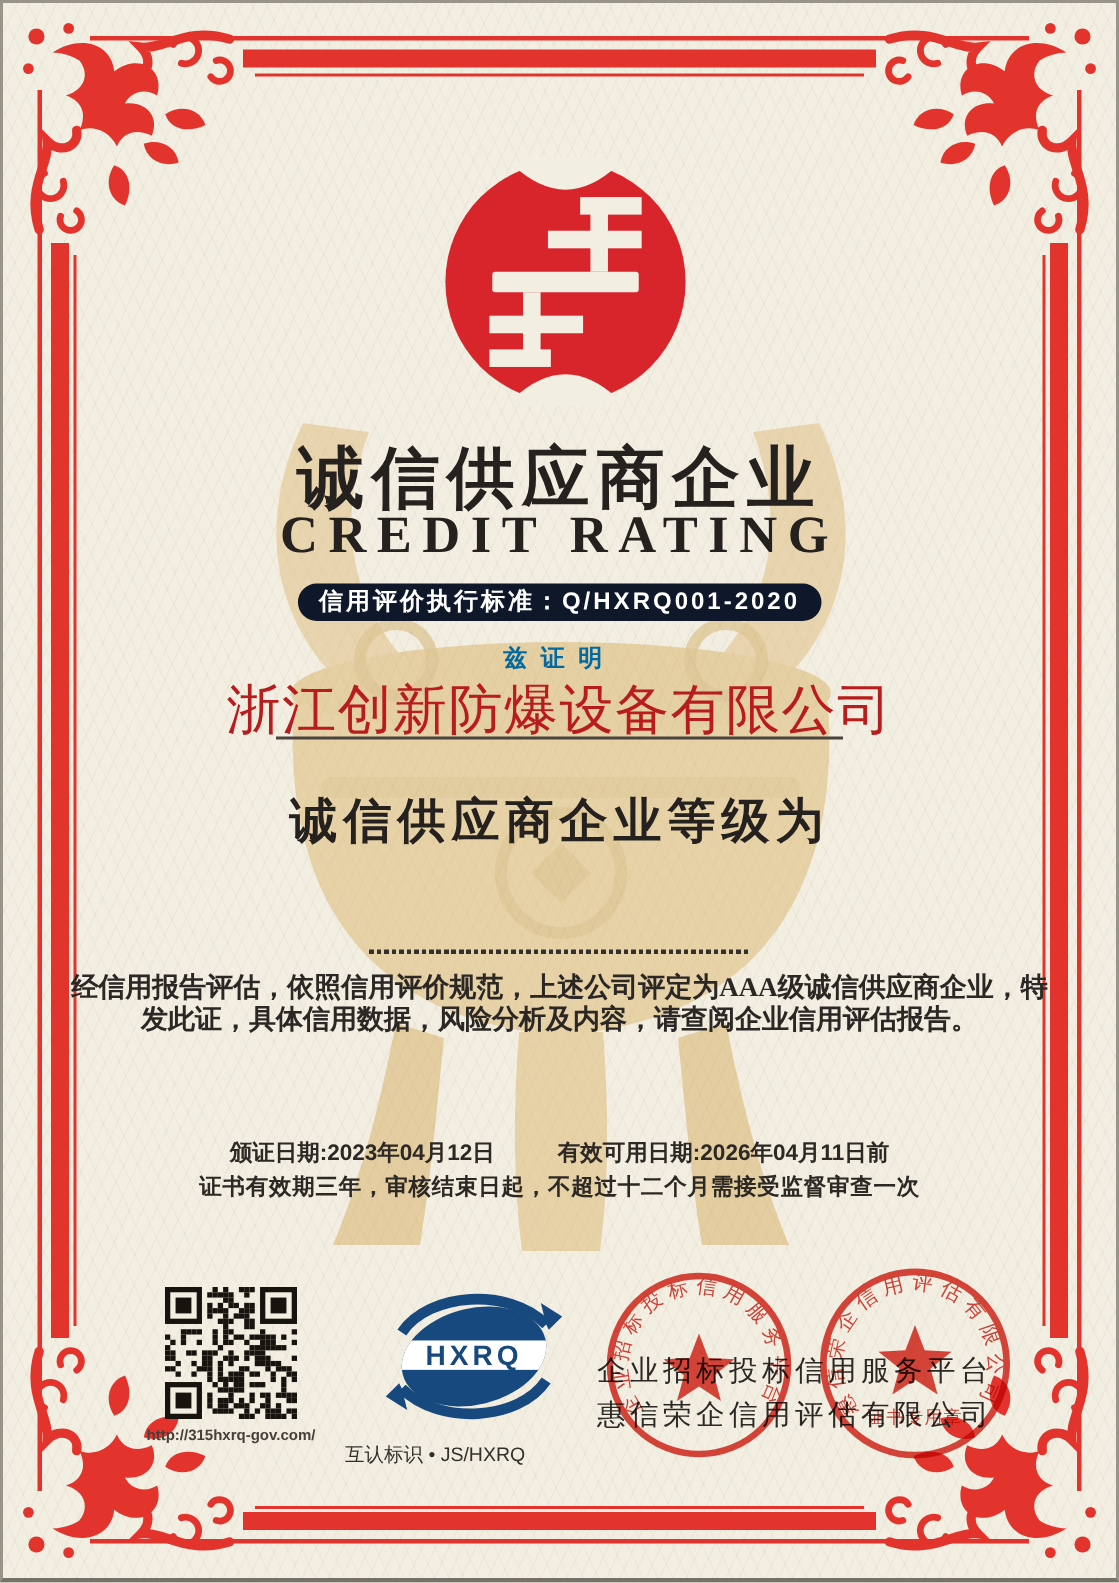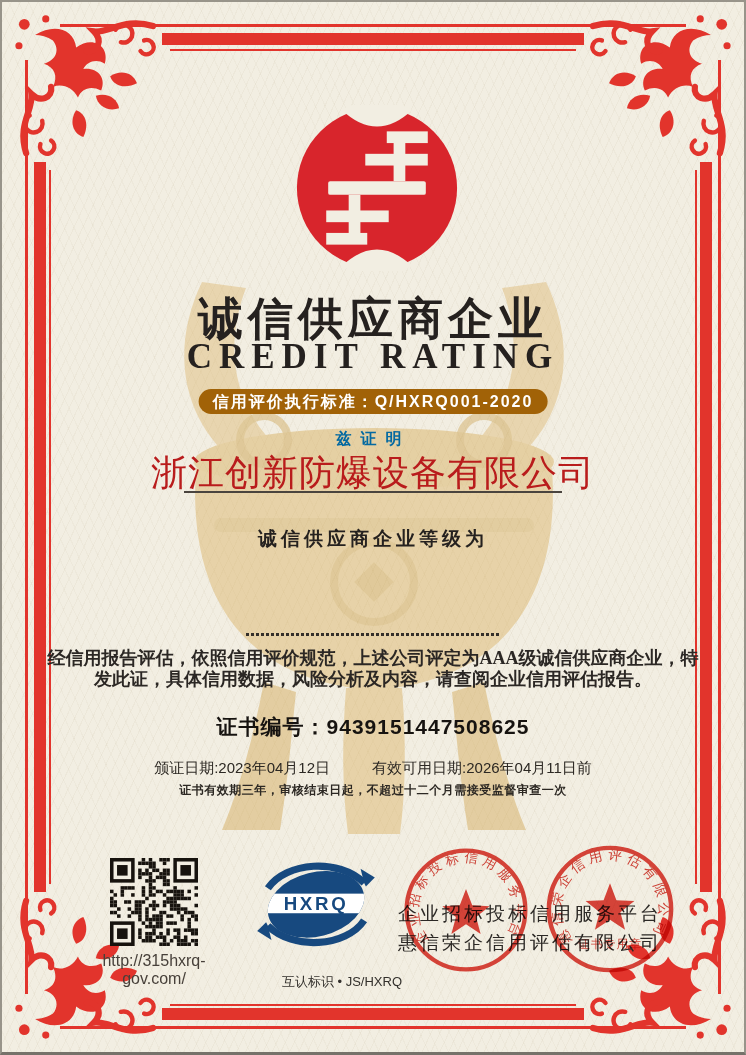--- a/index.html
+++ b/index.html
@@ -39,47 +39,47 @@
   
   .ding{left:82px;top:280px;width:580px;height:560px;z-index:1;opacity:.42;}
   
   .content{position:absolute;inset:0;z-index:3;}
   .seal{left:292px;top:103px;width:166px;height:166px;}
   .title-cn{top:287px;font-family:"Liberation Serif","DejaVu Serif",serif;font-weight:bold;
     font-size:45px;letter-spacing:5px;color:#25211f;}
   .title-en{top:335px;font-family:"Liberation Serif","DejaVu Serif",serif;font-weight:bold;
     font-size:35px;letter-spacing:7px;color:#25211f;}
   .banner{top:387px;left:50%;transform:translateX(-50%);min-width:294px;height:25px;
-    background:#a16207;border-radius:13px;color:#fff;font-size:16px;font-weight:bold;
+    background:#0f172a;border-radius:13px;color:#fff;font-size:16px;font-weight:bold;
     letter-spacing:2px;line-height:25px;text-align:center;padding:0 14px;white-space:nowrap;}
   .certify{top:427px;font-family:"Liberation Serif","DejaVu Serif",serif;font-weight:bold;
     font-size:16px;letter-spacing:9px;color:#0369a1;}
   .company{top:447px;font-family:"Liberation Serif","DejaVu Serif",serif;
     font-size:36px;letter-spacing:1px;color:#b91c1c;}
   .company-underline{top:489px;left:50%;transform:translateX(-50%);width:378px;height:2px;
     background:#4a443e;}
   .code{top:497px;font-size:15px;font-weight:bold;color:#3a3631;letter-spacing:.5px;}
   .grade-label{top:524px;font-family:"Liberation Serif","DejaVu Serif",serif;font-weight:bold;
-    font-size:19px;letter-spacing:4px;color:#25211f;}
+    font-size:32px;letter-spacing:4px;color:#25211f;}
   .grade{top:546px;font-family:"Liberation Serif","DejaVu Serif",serif;font-weight:bold;
     font-size:96px;line-height:96px;letter-spacing:26px;text-indent:26px;color:#c4202e;}
   .dotted{top:631px;left:50%;transform:translateX(-50%);width:254px;height:3px;
     background:repeating-linear-gradient(90deg,#35302b 0 3px,transparent 3px 5px);}
   .statement{top:646px;left:40px;right:40px;text-align:center;
     font-family:"Liberation Serif","DejaVu Serif",serif;font-weight:bold;
     font-size:18px;line-height:21px;color:#2b2724;}
   .certno{top:711px;font-size:21px;font-weight:bold;letter-spacing:1px;color:#161310;}
-  .dates{top:757px;font-size:15px;font-weight:normal;color:#2c2823;}
+  .dates{top:757px;font-size:15px;font-weight:bold;color:#2c2823;}
   .dates .gap{display:inline-block;width:42px;}
-  .note{top:780px;font-size:12px;font-weight:bold;color:#2c2823;letter-spacing:.5px;font-family:Liberation Mono, monospace;}
+  .note{top:780px;font-size:15px;font-weight:bold;color:#2c2823;letter-spacing:.5px;font-family:Liberation Mono, monospace;}
   
   .qr{left:108px;top:856px;width:88px;height:88px;}
-  .qr-url{left:86px;top:950px;width:132px;text-align:center;font-size:16px;font-weight:normal;color:#47403a;}
+  .qr-url{left:86px;top:950px;width:132px;text-align:center;font-size:10px;font-weight:bold;color:#47403a;}
   .hxrq{left:246px;top:856px;width:136px;height:98px;}
-  .mutual{left:228px;top:959px;width:172px;text-align:right;font-size:13px;color:#33302c;margin-top:12px;}
+  .mutual{left:228px;top:959px;width:172px;text-align:left;font-size:13px;color:#33302c;}
   .orgtext{left:396px;width:280px;font-family:"Liberation Serif","DejaVu Serif",serif;
     font-size:19px;letter-spacing:3px;color:#2b2825;z-index:4;white-space:nowrap;}
   .org1{top:899px;}
   .org2{top:928px;}
   .stamp{position:absolute;width:134px;height:134px;z-index:5;mix-blend-mode:multiply;opacity:.92;}
   .stamp1{left:397px;top:841px;}
   .stamp2{left:539px;top:838px;width:138px;height:138px;}
 </style>
 </head>
 <body>
@@ -176,21 +176,20 @@
 
     <div class="abs ctr title-cn">诚信供应商企业</div>
     <div class="abs ctr title-en">CREDIT RATING</div>
     <div class="abs banner">信用评价执行标准：Q/HXRQ001-2020</div>
     <div class="abs ctr certify">兹证明</div>
     <div class="abs ctr company">浙江创新防爆设备有限公司</div>
     <div class="abs company-underline"></div>
     <div class="abs ctr grade-label">诚信供应商企业等级为</div>
     <div class="abs dotted"></div>
     <div class="abs statement">经信用报告评估，依照信用评价规范，上述公司评定为AAA级诚信供应商企业，特发此证，具体信用数据，风险分析及内容，请查阅企业信用评估报告。</div>
-    <div class="abs ctr certno">证书编号：9439151447508625</div>
     <div class="abs ctr dates">
       <span>颁证日期:2023年04月12日</span><span class="gap"></span><span>有效可用日期:2026年04月11日前</span>
     </div>
     <div class="abs ctr note">证书有效期三年，审核结束日起，不超过十二个月需接受监督审查一次</div>
 
     <svg class="abs qr" id="qr" viewBox="0 0 86 86" fill="#17130e">
         <rect x="30.96" y="0.00" width="3.44" height="3.44"></rect>
         <rect x="37.84" y="0.00" width="3.44" height="3.44"></rect>
         <rect x="48.16" y="0.00" width="3.44" height="3.44"></rect>
         <rect x="51.60" y="0.00" width="3.44" height="3.44"></rect>

